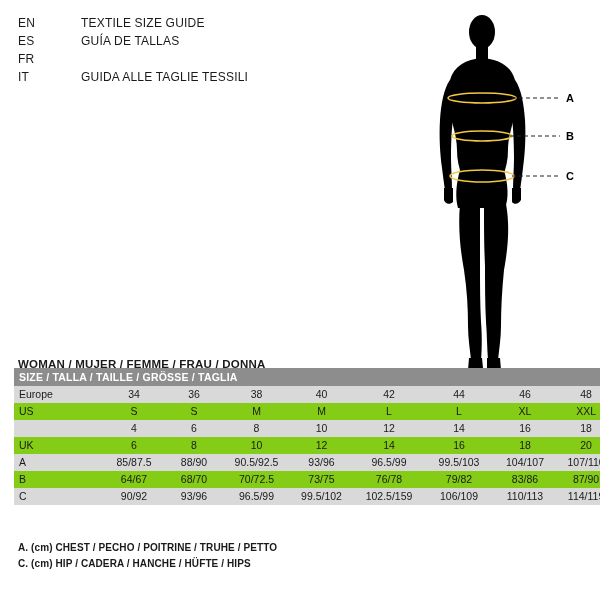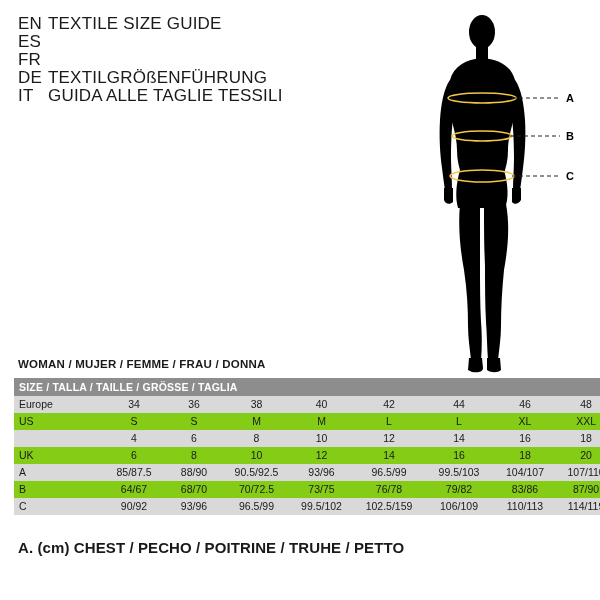--- a/index.html
+++ b/index.html
@@ -23,24 +23,25 @@
 
   
   .lang-block {
     position: absolute;
     left: 18px;
     top: 16px;
     width: 300px;
   }
   .lang-row {
     display: flex;
-    align-items: flex-end;
+    align-items: flex-start;
     height: 18px;
-    font-size: 17px;
+    font-size: 12px;
     letter-spacing: 0.2px;
+    gap: 33px;
   }
   .lang-code {
     width: 30px;
     flex: 0 0 30px;
     font-weight: normal;
   }
   .lang-text {
     flex: 1 1 auto;
   }
 
@@ -57,27 +58,28 @@
   }
 
   
   .woman-head {
     position: absolute;
     left: 18px;
     top: 358px;
     font-size: 11.5px;
     font-weight: bold;
     letter-spacing: 0.2px;
+    text-decoration: underline;
   }
 
   
   .table-wrap {
     position: absolute;
     left: 14px;
-    top: 378px;
+    top: 368px;
     width: 572px;
   }
   table.size-table {
     border-collapse: collapse;
     width: 572px;
     font-size: 10.5px;
     table-layout: fixed;
   }
   table.size-table td {
     padding: 0;
@@ -110,21 +112,21 @@
   }
 
   
   .notes {
     position: absolute;
     left: 18px;
     top: 540px;
     width: 560px;
   }
   .note-line {
-    font-size: 15px;
+    font-size: 10px;
     font-weight: bold;
     height: 16px;
     line-height: 16px;
     letter-spacing: 0.1px;
   }
 
   
   .marker-label {
     font-size: 11px;
     font-weight: bold;
@@ -136,27 +138,24 @@
 
 <div class="page">
 
   <div class="lang-block">
     <div class="lang-row">
       <span class="lang-code">EN</span>
       <span class="lang-text">TEXTILE SIZE GUIDE</span>
     </div>
     <div class="lang-row">
       <span class="lang-code">ES</span>
+      <span class="lang-text">GUÍA DE TALLAS</span>
     </div>
     <div class="lang-row">
       <span class="lang-code">FR</span>
-    </div>
-    <div class="lang-row">
-      <span class="lang-code">DE</span>
-      <span class="lang-text">TEXTILGRÖßENFÜHRUNG</span>
     </div>
     <div class="lang-row">
       <span class="lang-code">IT</span>
       <span class="lang-text">GUIDA ALLE TAGLIE TESSILI</span>
     </div>
   </div>
 
   <div class="figure-wrap">
     <svg width="200" height="370" viewBox="0 0 200 370" xmlns="http://www.w3.org/2000/svg">
 
@@ -344,15 +343,16 @@
           <td>106/109</td>
           <td>110/113</td>
           <td>114/119</td>
         </tr>
       </tbody>
     </table>
   </div>
 
   <div class="notes">
     <div class="note-line">A. (cm) CHEST / PECHO / POITRINE / TRUHE / PETTO</div>
+    <div class="note-line">C. (cm) HIP / CADERA / HANCHE / HÜFTE / HIPS</div>
   </div>
 
 </div>
 
 </body></html>

